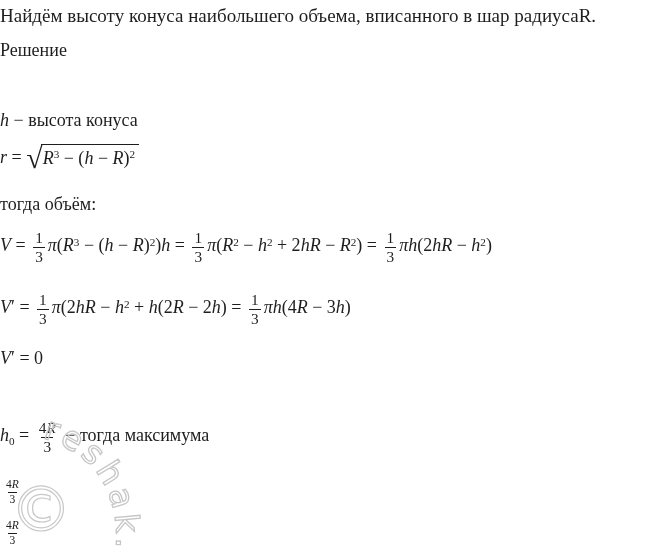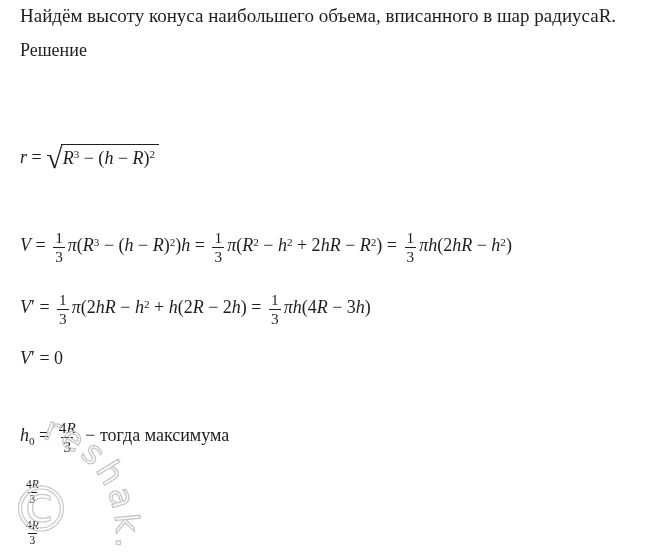--- a/index.html
+++ b/index.html
@@ -5,21 +5,21 @@
   html,body{margin:0;padding:0;background:#ffffff;}
   .page{
     position:relative;
     width:650px;height:560px;
     background:#ffffff;
     overflow:hidden;
     font-family:"Liberation Serif",serif;
     color:#1e1e1e;
   }
   .line{
-    position:absolute;left:20px;
+    position:absolute;left:0;
     font-size:18px;line-height:1.2;
     white-space:pre;
   }
   .title{font-size:19px;}
   .xs{white-space:pre;}
   i{font-style:italic;}
   .frac{
     display:inline-flex;flex-direction:column;align-items:center;
     vertical-align:middle;margin:0 3px;line-height:1.15;
     font-size:0.85em;
@@ -45,23 +45,25 @@
 </head>
 <body>
 
 <div class="page">
 
   <div class="line title" style="top:5px">Найдём высоту конуса наибольшего объема, вписанного в шар радиусаR.</div>
 
   <div class="line" style="top:40px">Решение</div>
 
 
+  <div class="line math" style="top:110px"><span class="xs"><i>h</i> − высота конуса</span></div>
 
   <div class="line math" style="top:144px"><span class="xs"><i>r</i> = </span><span class="sqrt"><span class="rad">√</span><span class="vinc"><span class="xs"><i>R</i></span><span class="sup">3</span><span class="xs"> − (<i>h</i> − <i>R</i>)</span><span class="sup">2</span></span></span></div>
 
+  <div class="line" style="top:194px">тогда объём:</div>
 
   <div class="line math" style="top:229px"><span class="xs"><i>V</i> = </span><span class="frac"><span class="num">1</span><span class="den">3</span></span><span class="xs"><i>π</i>(<i>R</i></span><span class="sup">3</span><span class="xs"> − (<i>h</i> − <i>R</i>)</span><span class="sup">2</span><span class="xs">)<i>h</i> = </span><span class="frac"><span class="num">1</span><span class="den">3</span></span><span class="xs"><i>π</i>(<i>R</i></span><span class="sup">2</span><span class="xs"> − <i>h</i></span><span class="sup">2</span><span class="xs"> + 2<i>hR</i> − <i>R</i></span><span class="sup">2</span><span class="xs">) = </span><span class="frac"><span class="num">1</span><span class="den">3</span></span><span class="xs"><i>πh</i>(2<i>hR</i> − <i>h</i></span><span class="sup">2</span><span class="xs">)</span></div>
 
   <div class="line math" style="top:291px"><span class="xs"><i>V</i>′ = </span><span class="frac"><span class="num">1</span><span class="den">3</span></span><span class="xs"><i>π</i>(2<i>hR</i> − <i>h</i></span><span class="sup">2</span><span class="xs"> + <i>h</i>(2<i>R</i> − 2<i>h</i>) = </span><span class="frac"><span class="num">1</span><span class="den">3</span></span><span class="xs"><i>πh</i>(4<i>R</i> − 3<i>h</i>)</span></div>
 
   <div class="line math" style="top:348px"><span class="xs"><i>V</i>′ = 0</span></div>
 
 
   <div class="line math" style="top:419px"><span class="xs"><i>h</i></span><span class="sub">0</span><span class="xs"> = </span><span class="frac"><span class="num">4<i>R</i></span><span class="den">3</span></span><span class="xs"> − тогда максимума</span></div>
 

